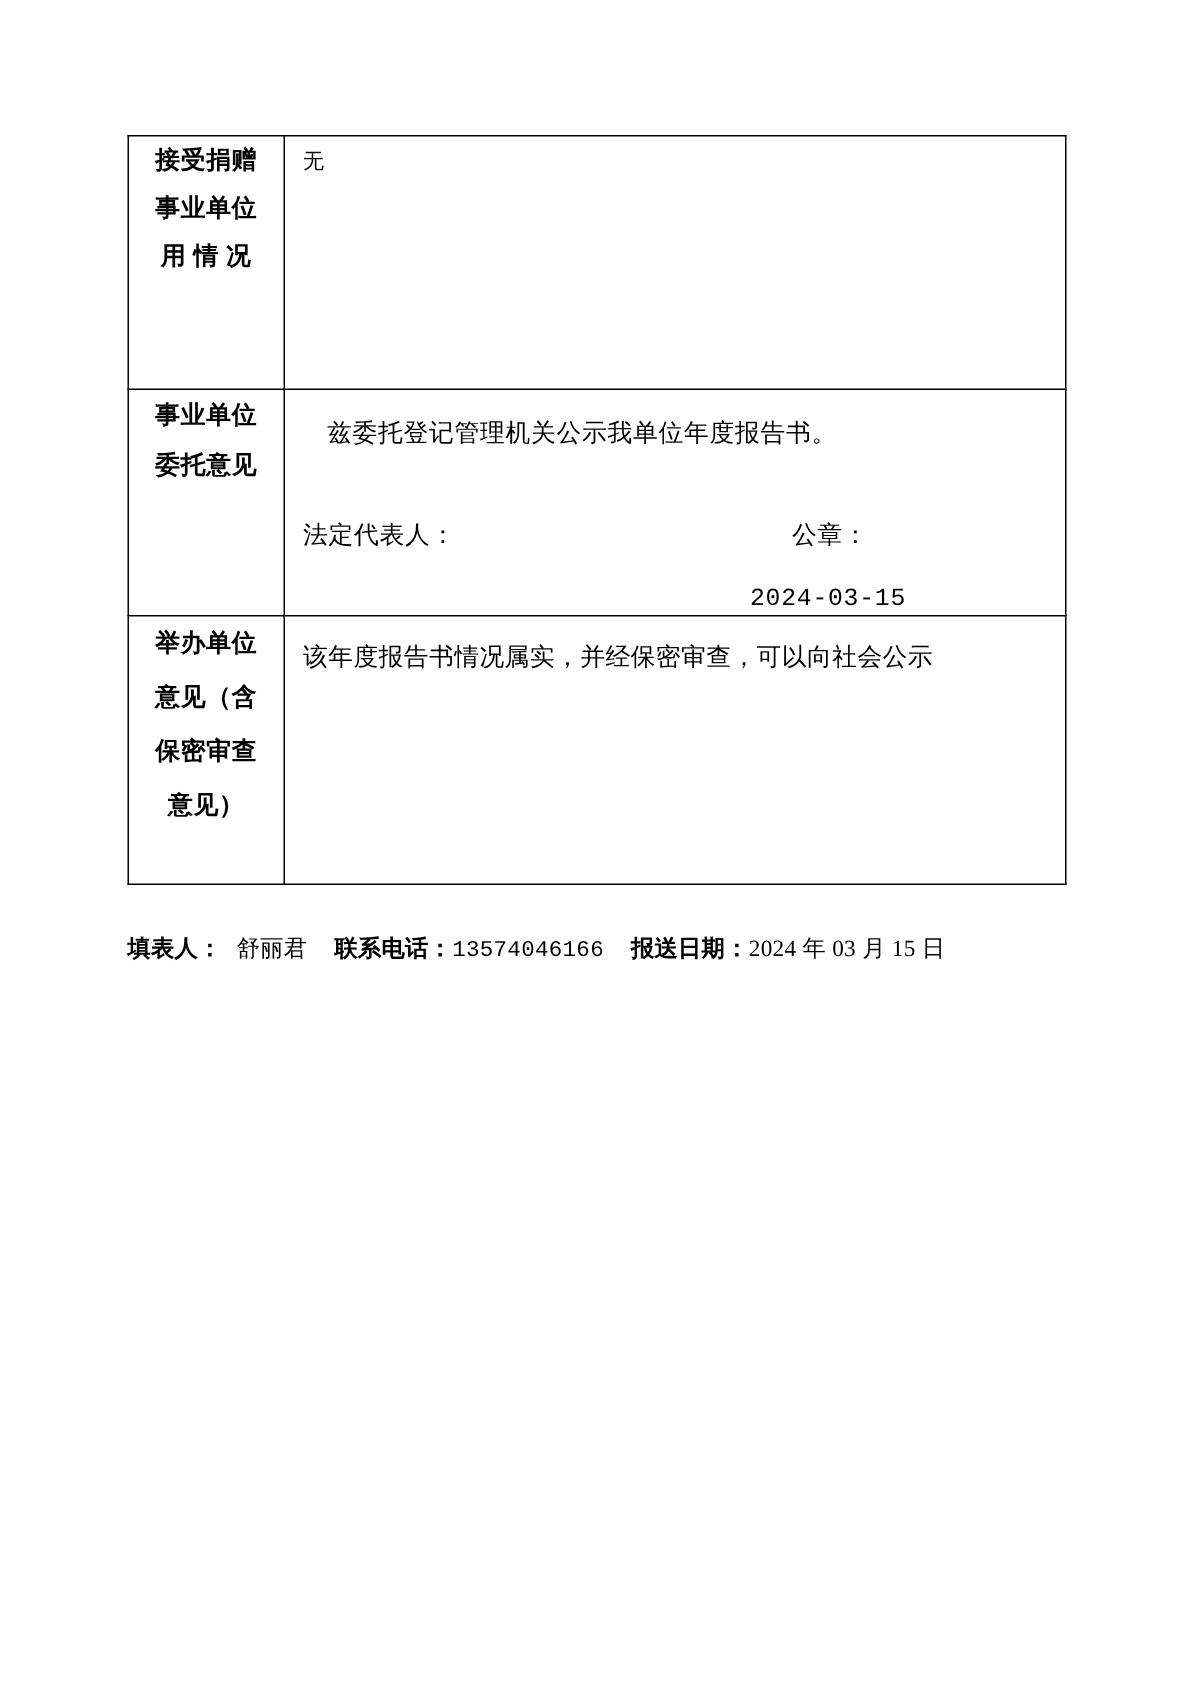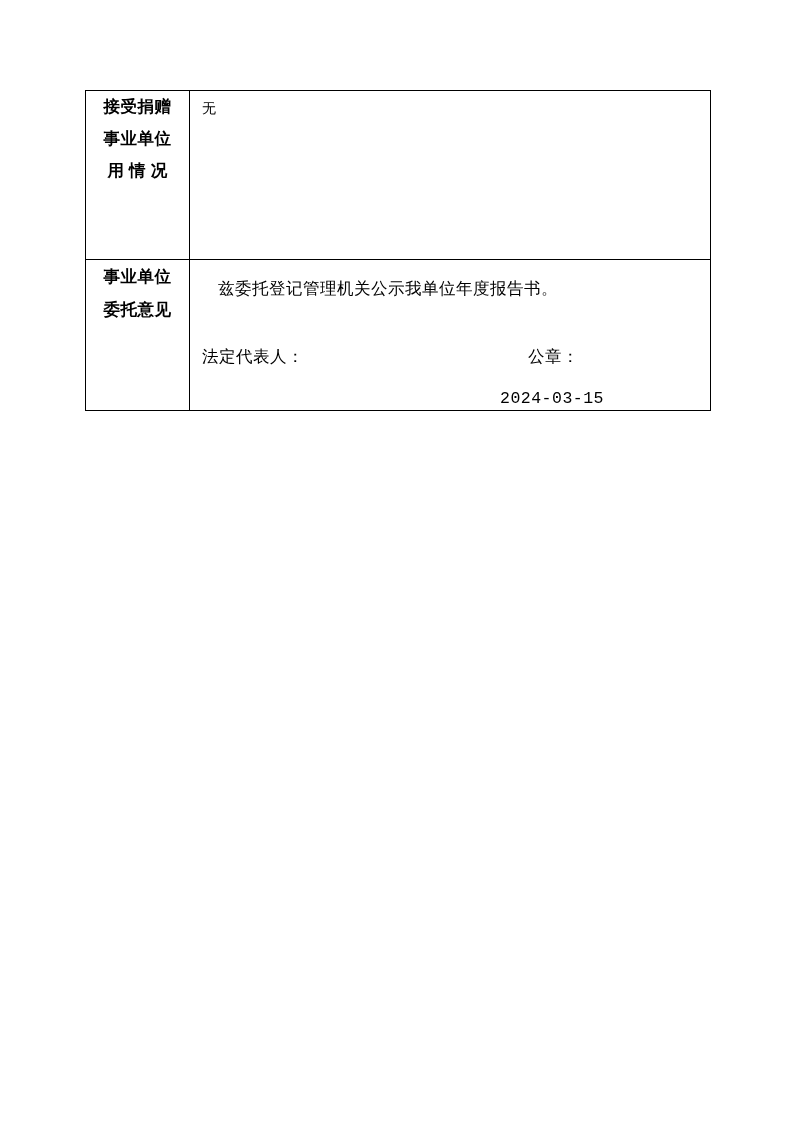--- a/index.html
+++ b/index.html
@@ -170,17 +170,29 @@
           <div>委托意见</div>
         </td>
         <td class="content-cell">
           <div class="entrust-statement">兹委托登记管理机关公示我单位年度报告书。</div>
           <div class="entrust-rep">法定代表人：</div>
           <div class="entrust-seal">公章：</div>
           <div class="entrust-date">2024-03-15</div>
         </td>
       </tr>
 
+      <tr class="row-organizer">
+        <td class="label-cell">
+          <div>举办单位</div>
+          <div>意见（含</div>
+          <div>保密审查</div>
+          <div>意见）</div>
+        </td>
+        <td class="content-cell">该年度报告书情况属实，并经保密审查，可以向社会公示</td>
+      </tr>
     </tbody>
   </table>
 
+  <div class="footer-line">
+    <span class="footer-seg bold">填表人：</span><span class="gap-sm"></span><span class="footer-seg">舒丽君</span><span class="gap-md"></span><span class="footer-seg bold">联系电话：</span><span class="footer-seg mono">13574046166</span><span class="gap-md"></span><span class="footer-seg bold">报送日期：</span><span class="footer-seg">2024 年 03 月 15 日</span>
+  </div>
 
 </div>
 
 </body></html>

